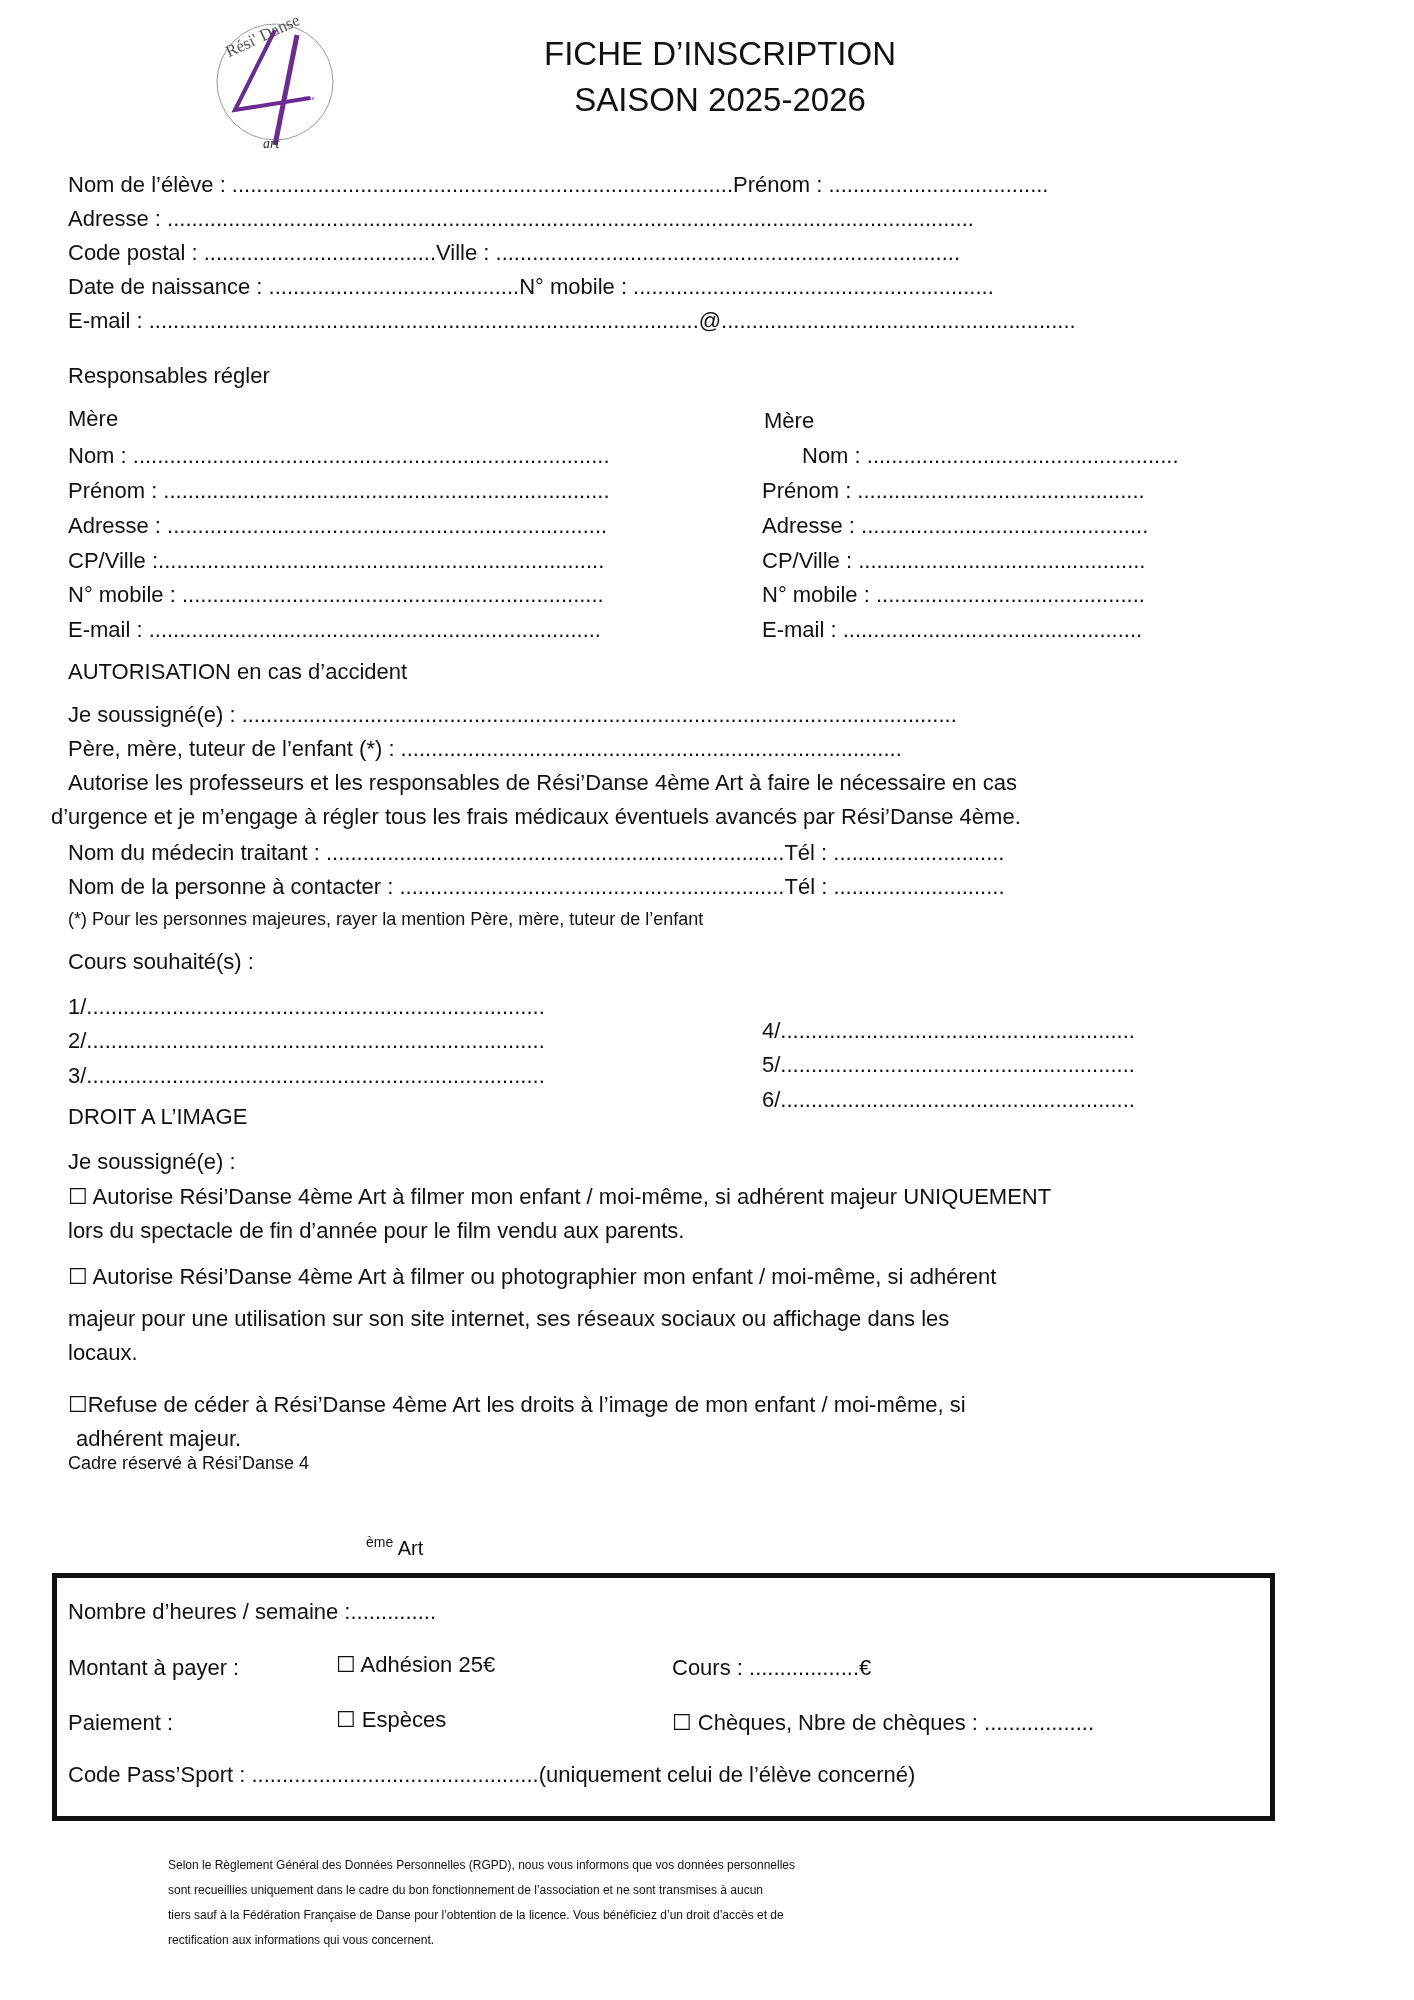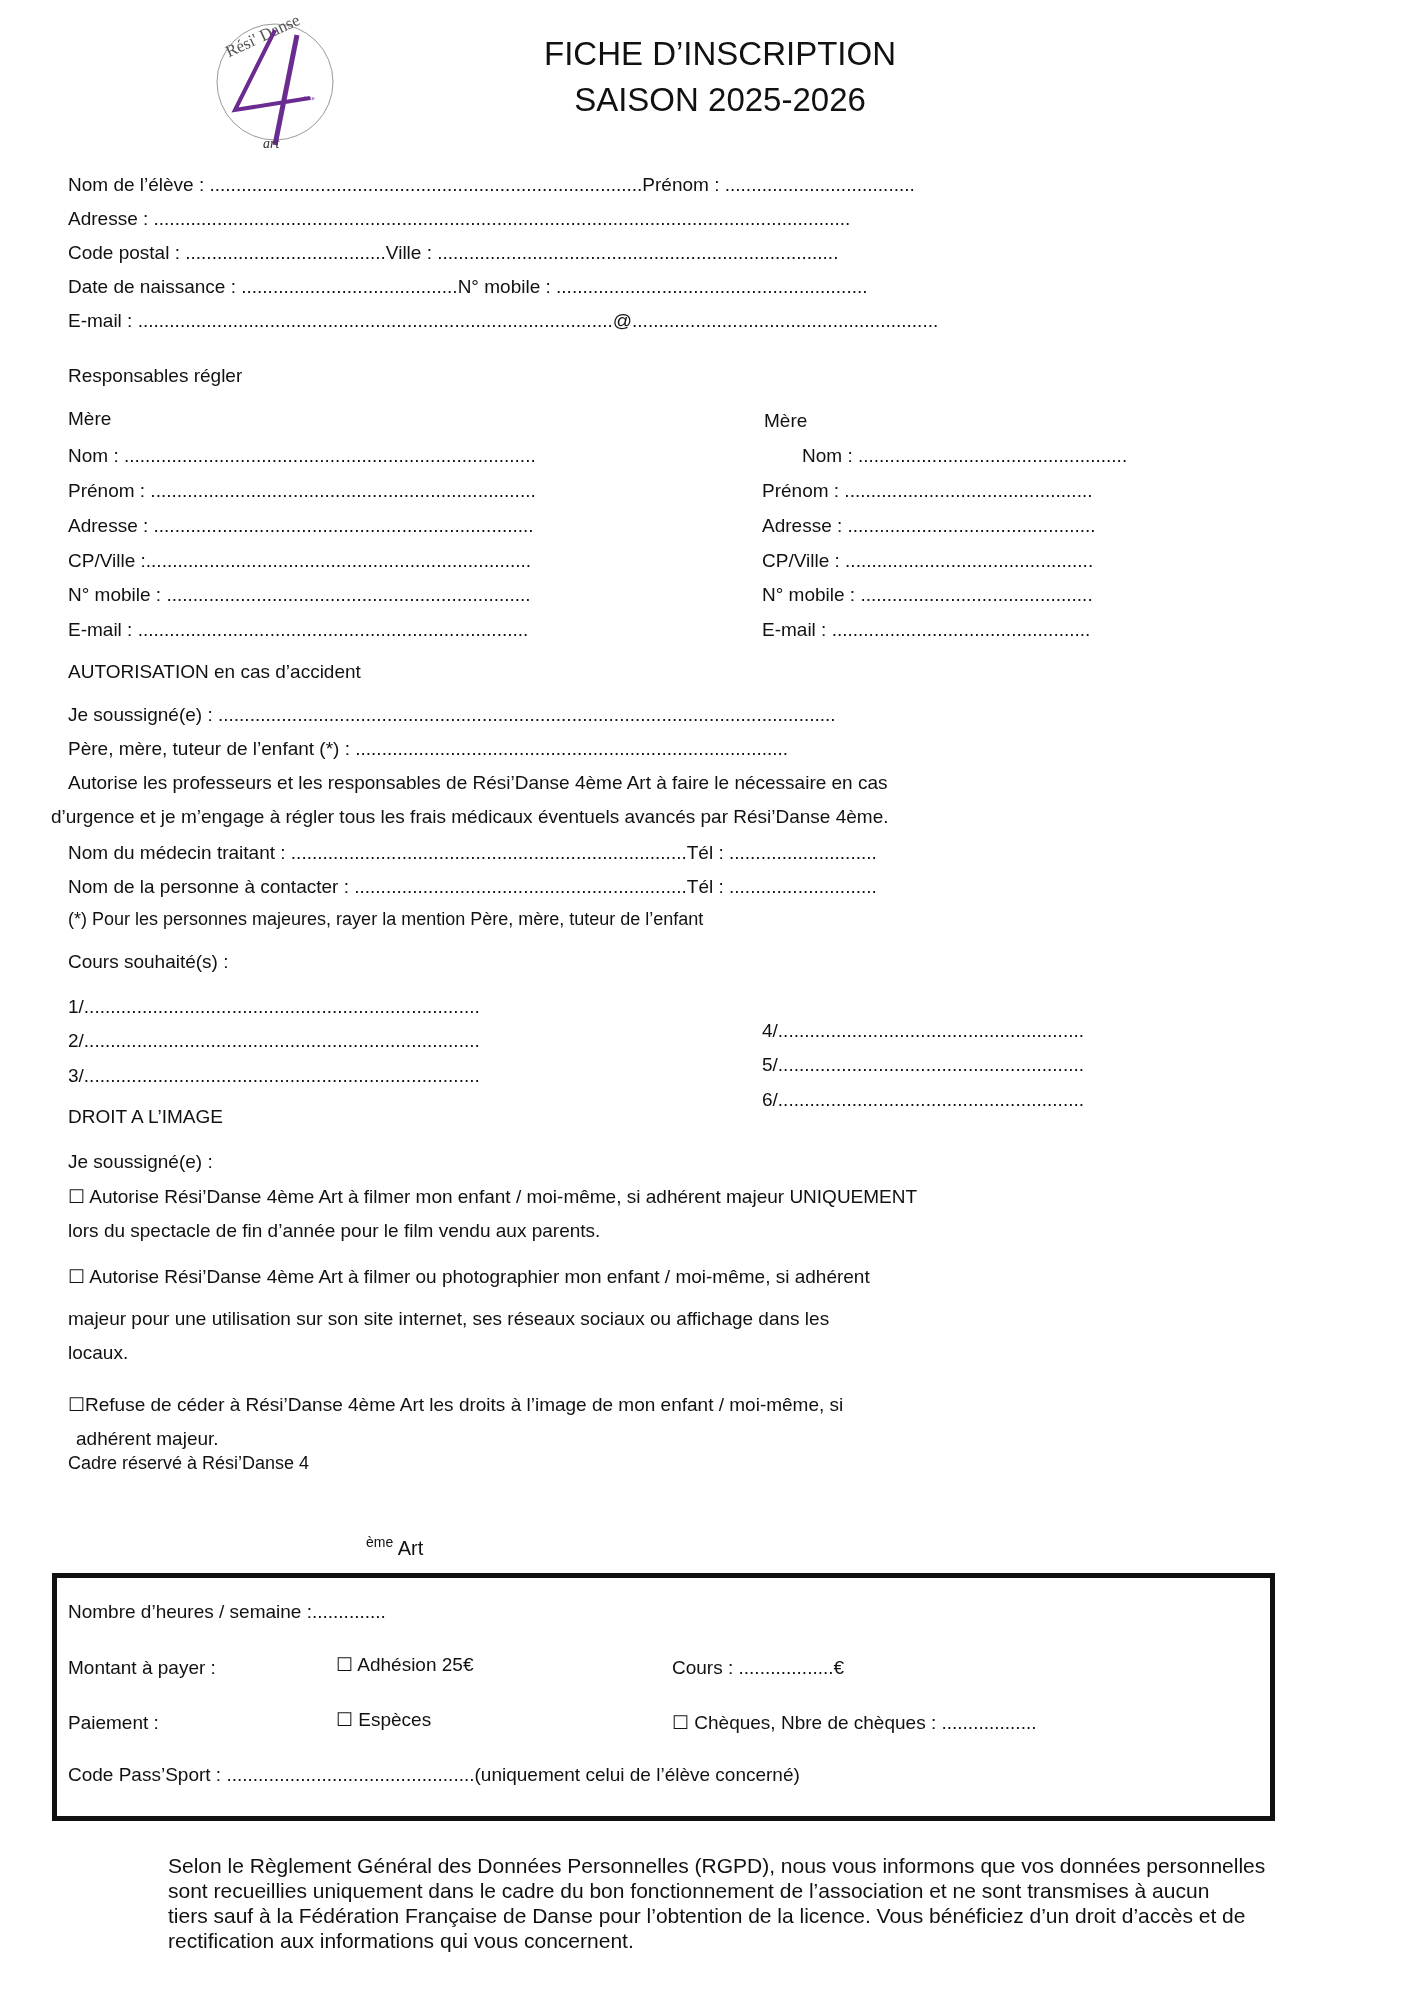--- a/index.html
+++ b/index.html
@@ -1,21 +1,21 @@
 <!DOCTYPE html>
 <html><head>
 <meta charset="utf-8">
 <style>
   html, body { margin:0; padding:0; background:#ffffff; }
   body { width:1414px; height:2000px; position:relative; overflow:hidden;
          font-family:"Liberation Sans", sans-serif; color:#111; }
   .abs { position:absolute; white-space:nowrap; }
-  .t { font-size:19px; line-height:30px; }
+  .t { font-size:22px; line-height:30px; }
   .small { font-size:18px; line-height:22px; }
-  .rgpd { font-size:21px; line-height:25px; }
+  .rgpd { font-size:12px; line-height:25px; }
   .title { font-size:33px; line-height:44px; text-align:center; width:600px; left:420px; }
   .logo { position:absolute; left:205px; top:10px; width:140px; height:140px; }
   .box { position:absolute; left:52px; top:1573px; width:1223px; height:248px;
          border:5px solid #111; box-sizing:border-box; }
   sup { font-size:14px; }
 </style>
 </head>
 <body>
 
 <svg class="logo" viewBox="0 0 140 140">

